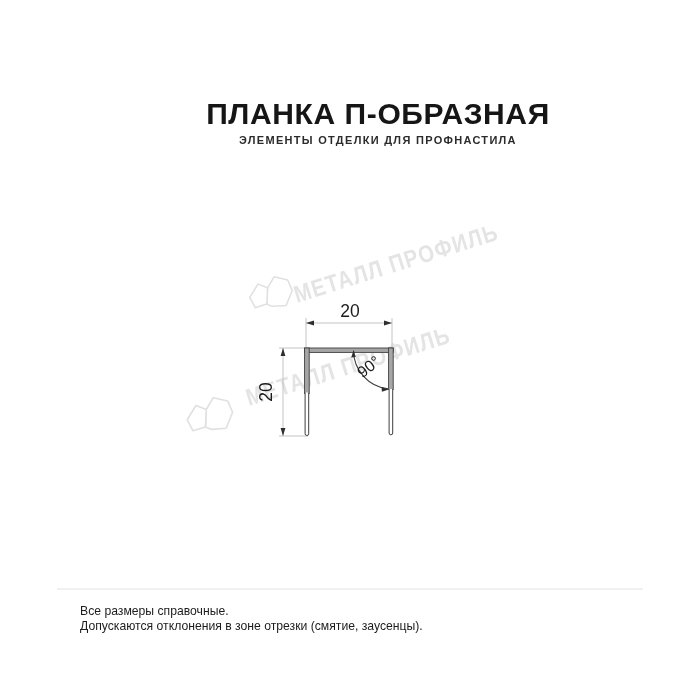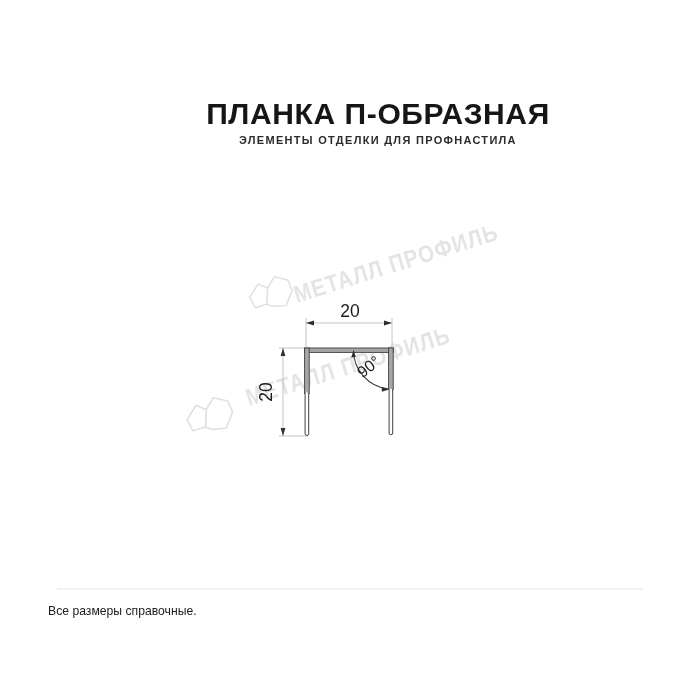--- a/index.html
+++ b/index.html
@@ -20,21 +20,21 @@
 
   .dimline{stroke:#c4c4c4;stroke-width:1;fill:none;}
   .arrow{fill:#2e2e2e;stroke:none;}
   .dim-text{fill:#1b1b1b;font-size:17.5px;}
   .angle-text{fill:#1b1b1b;font-size:16px;}
   .profile-solid{fill:#a6a6a6;stroke:#3e3e3e;stroke-width:.9;}
   .hem{fill:#ffffff;stroke:#3e3e3e;stroke-width:1;}
   .arc{fill:none;stroke:#3a3a3a;stroke-width:1.1;}
 
   .divider{position:absolute;left:57px;top:588px;width:586px;height:2px;background:#f1f1f1;}
-  .footer{position:absolute;left:48px;top:604px;font-size:12.2px;line-height:14.6px;color:#1c1c1c;}
+  .footer{position:absolute;left:80px;top:604px;font-size:12.2px;line-height:14.6px;color:#1c1c1c;}
 </style>
 </head>
 <body>
 
 <div class="header">
   <h1 class="title">
     <span>ПЛАНКА П-ОБРАЗНАЯ</span>
   </h1>
   <div class="subtitle">ЭЛЕМЕНТЫ ОТДЕЛКИ ДЛЯ ПРОФНАСТИЛА</div>
 </div>
@@ -88,13 +88,14 @@
     <polygon class="arrow" points="353.5,350.2 351.2,357.6 355.8,357.1"></polygon>
     <polygon class="arrow" points="388.8,389.5 381.6,386.9 381.9,391.7"></polygon>
     <text class="angle-text" transform="translate(372,371) rotate(-38)" text-anchor="middle">90°</text>
   </g>
 </svg>
 
 <div class="divider"></div>
 
 <div class="footer">
   <div>Все размеры справочные.</div>
+  <div>Допускаются отклонения в зоне отрезки (смятие, заусенцы).</div>
 </div>
 
 </body></html>

